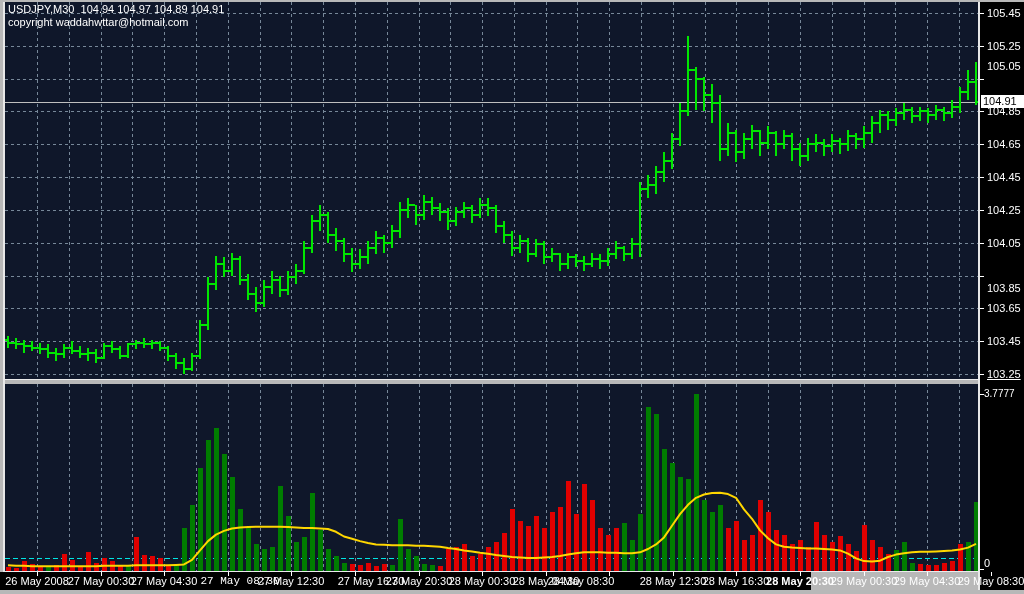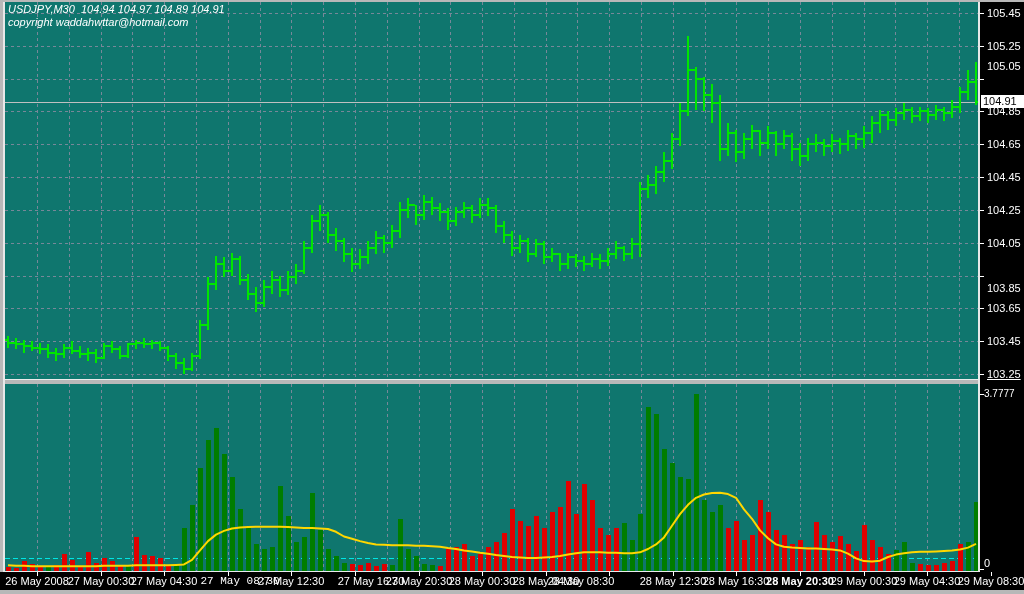--- a/index.html
+++ b/index.html
@@ -1,25 +1,25 @@
 <!DOCTYPE html>
 <html><head>
 <meta charset="utf-8">
 <style>
   html,body{margin:0;padding:0;background:#b8b8b8;}
   #win{position:relative;width:1024px;height:594px;background:#b8b8b8;overflow:hidden;
        font-family:"Liberation Sans",sans-serif;-webkit-font-smoothing:none;}
-  .pane{position:absolute;left:5px;background:#0f766e;font-style:italic;}
+  .pane{position:absolute;left:5px;background:#0f172a;}
   #pane-price{top:2px;width:975px;height:377px;border-bottom:1px solid #ececec;}
   #pane-sep{position:absolute;left:0;top:380px;width:980px;height:4px;background:#b8b8b8;border-bottom:0;}
   #pane-ind{top:384px;width:975px;height:187px;border-bottom:1px solid #ececec;}
   #left-line{position:absolute;left:3px;top:2px;width:2px;height:570px;background:#e8e8e8;}
   #axis-line{position:absolute;left:978px;top:2px;width:2px;height:588px;background:#e8e8e8;}
   #axis-col{position:absolute;left:980px;top:2px;width:44px;height:588px;background:#000;}
-  #time-strip{position:absolute;left:0;top:572px;width:1008px;height:18px;background:#000;}
+  #time-strip{position:absolute;left:0;top:572px;width:811px;height:18px;background:#000;}
   #bottom-frame{position:absolute;left:0;top:590px;width:1024px;height:4px;background:#b8b8b8;}
   .ttl{position:absolute;left:3px;color:#fff;font-size:11px;line-height:13px;white-space:pre;}
   #sym-title{top:1px;}
   #copy-line{top:14px;}
   #ind-title{top:1px;}
   .ax-label{position:absolute;left:7px;color:#fff;font-size:11px;line-height:12px;white-space:nowrap;}
   .ax-dash{position:absolute;left:0;width:4px;height:1px;background:#fff;}
   #cur-price-box{position:absolute;left:1px;top:93px;width:41px;height:13px;background:#fff;color:#000;
                  font-size:11px;line-height:13px;text-align:left;padding-left:2px;}
   #ind-max-label{position:absolute;left:4px;top:386px;color:#fff;font-size:10px;}

